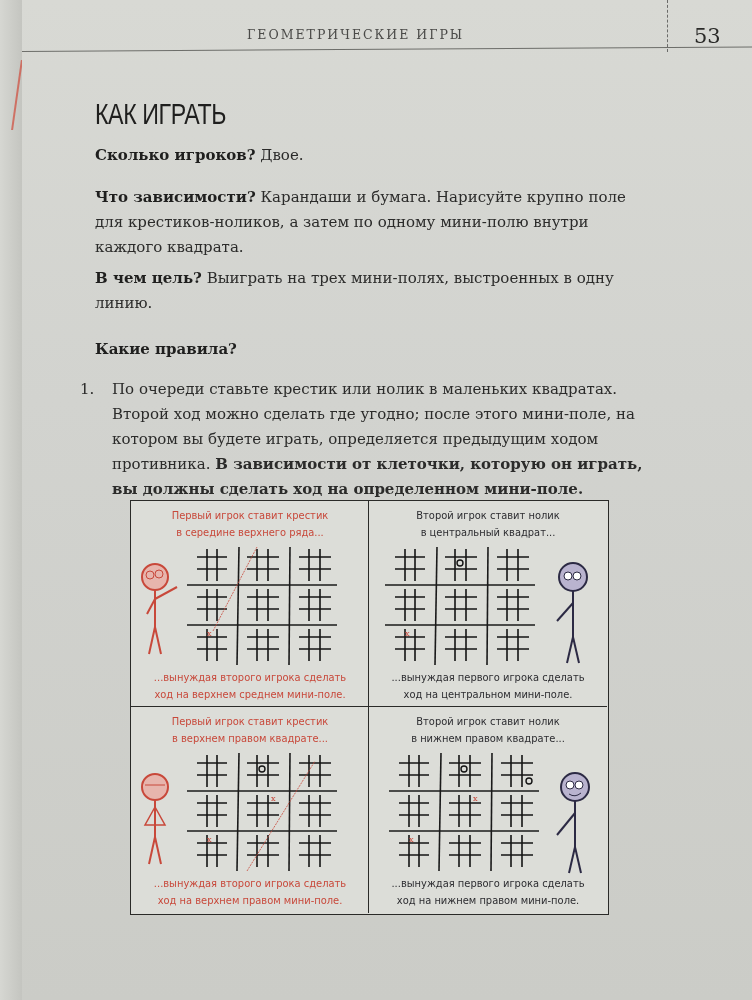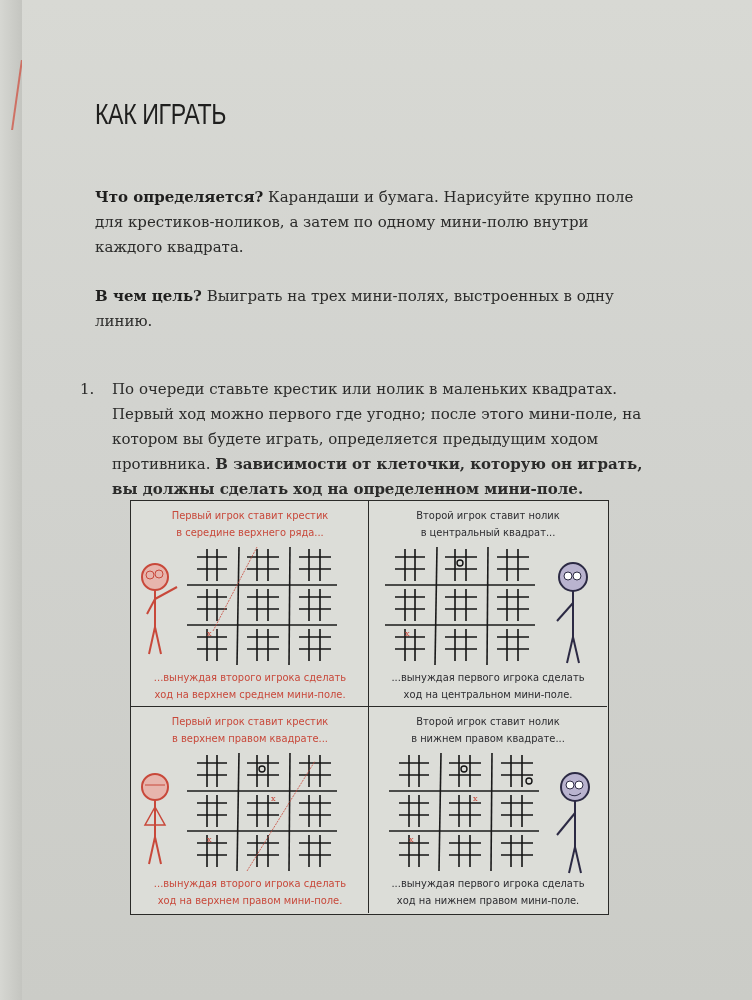--- a/index.html
+++ b/index.html
@@ -33,29 +33,37 @@
   .stick{position:absolute;}
 </style>
 </head>
 <body>
 
 <div class="prev-page">
     <div class="red-mark"></div>
   </div>
 
 <div class="page">
+  <div class="running-head">
+    <div class="running-title">ГЕОМЕТРИЧЕСКИЕ ИГРЫ</div>
+    <div class="dash-line"></div>
+    <div class="page-num">53</div>
+    <div class="head-rule"></div>
+  </div>
 
   <div class="section-title">КАК ИГРАТЬ</div>
 
-  <div class="para" style="top:185px"><b>Что определяется?</b><span> Карандаши и бумага. Нарисуйте крупно поле для крестиков-ноликов, а затем по одному мини-полю внутри каждого квадрата.</span></div>
-  <div class="para" style="top:284px"><b>В чем цель?</b><span> Выиграть на трех мини-полях, выстроенных в одну линию.</span></div>
+  <div class="para" style="top:143px"><b>Сколько игроков?</b><span> Двое.</span></div>
+  <div class="para" style="top:185px"><b>Что зависимости?</b><span> Карандаши и бумага. Нарисуйте крупно поле для крестиков-ноликов, а затем по одному мини-полю внутри каждого квадрата.</span></div>
+  <div class="para" style="top:266px"><b>В чем цель?</b><span> Выиграть на трех мини-полях, выстроенных в одну линию.</span></div>
+  <div class="para" style="top:337px"><b>Какие правила?</b></div>
 
   <div class="list">
     <span class="num">1.</span>
-    <div class="txt"><span>По очереди ставьте крестик или нолик в маленьких квадратах. Первый ход можно первого где угодно; после этого мини-поле, на котором вы будете играть, определяется предыдущим ходом противника. </span><b>В зависимости от клеточки, которую он играть, вы должны сделать ход на определенном мини-поле.</b></div>
+    <div class="txt"><span>По очереди ставьте крестик или нолик в маленьких квадратах. Второй ход можно сделать где угодно; после этого мини-поле, на котором вы будете играть, определяется предыдущим ходом противника. </span><b>В зависимости от клеточки, которую он играть, вы должны сделать ход на определенном мини-поле.</b></div>
   </div>
 
   <div class="figure">
 
     <div class="panel p1">
       <div class="cap red top">
           <div>Первый игрок ставит крестик</div>
           <div>в середине верхнего ряда...</div>
         </div>
       <div class="stick" style="left:6px;top:58px">

